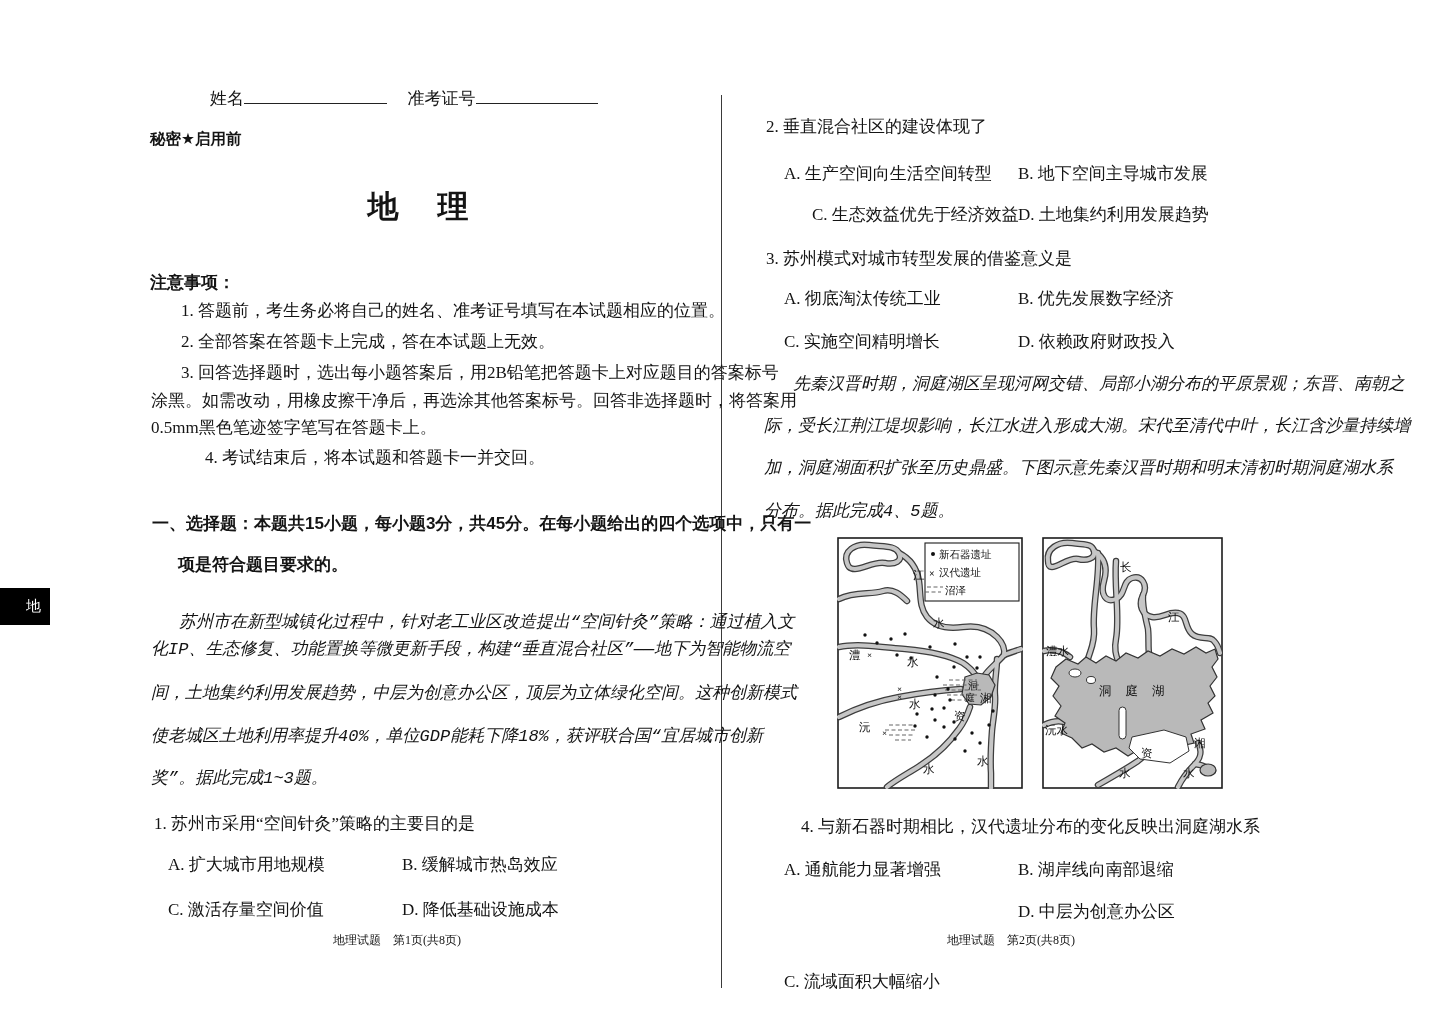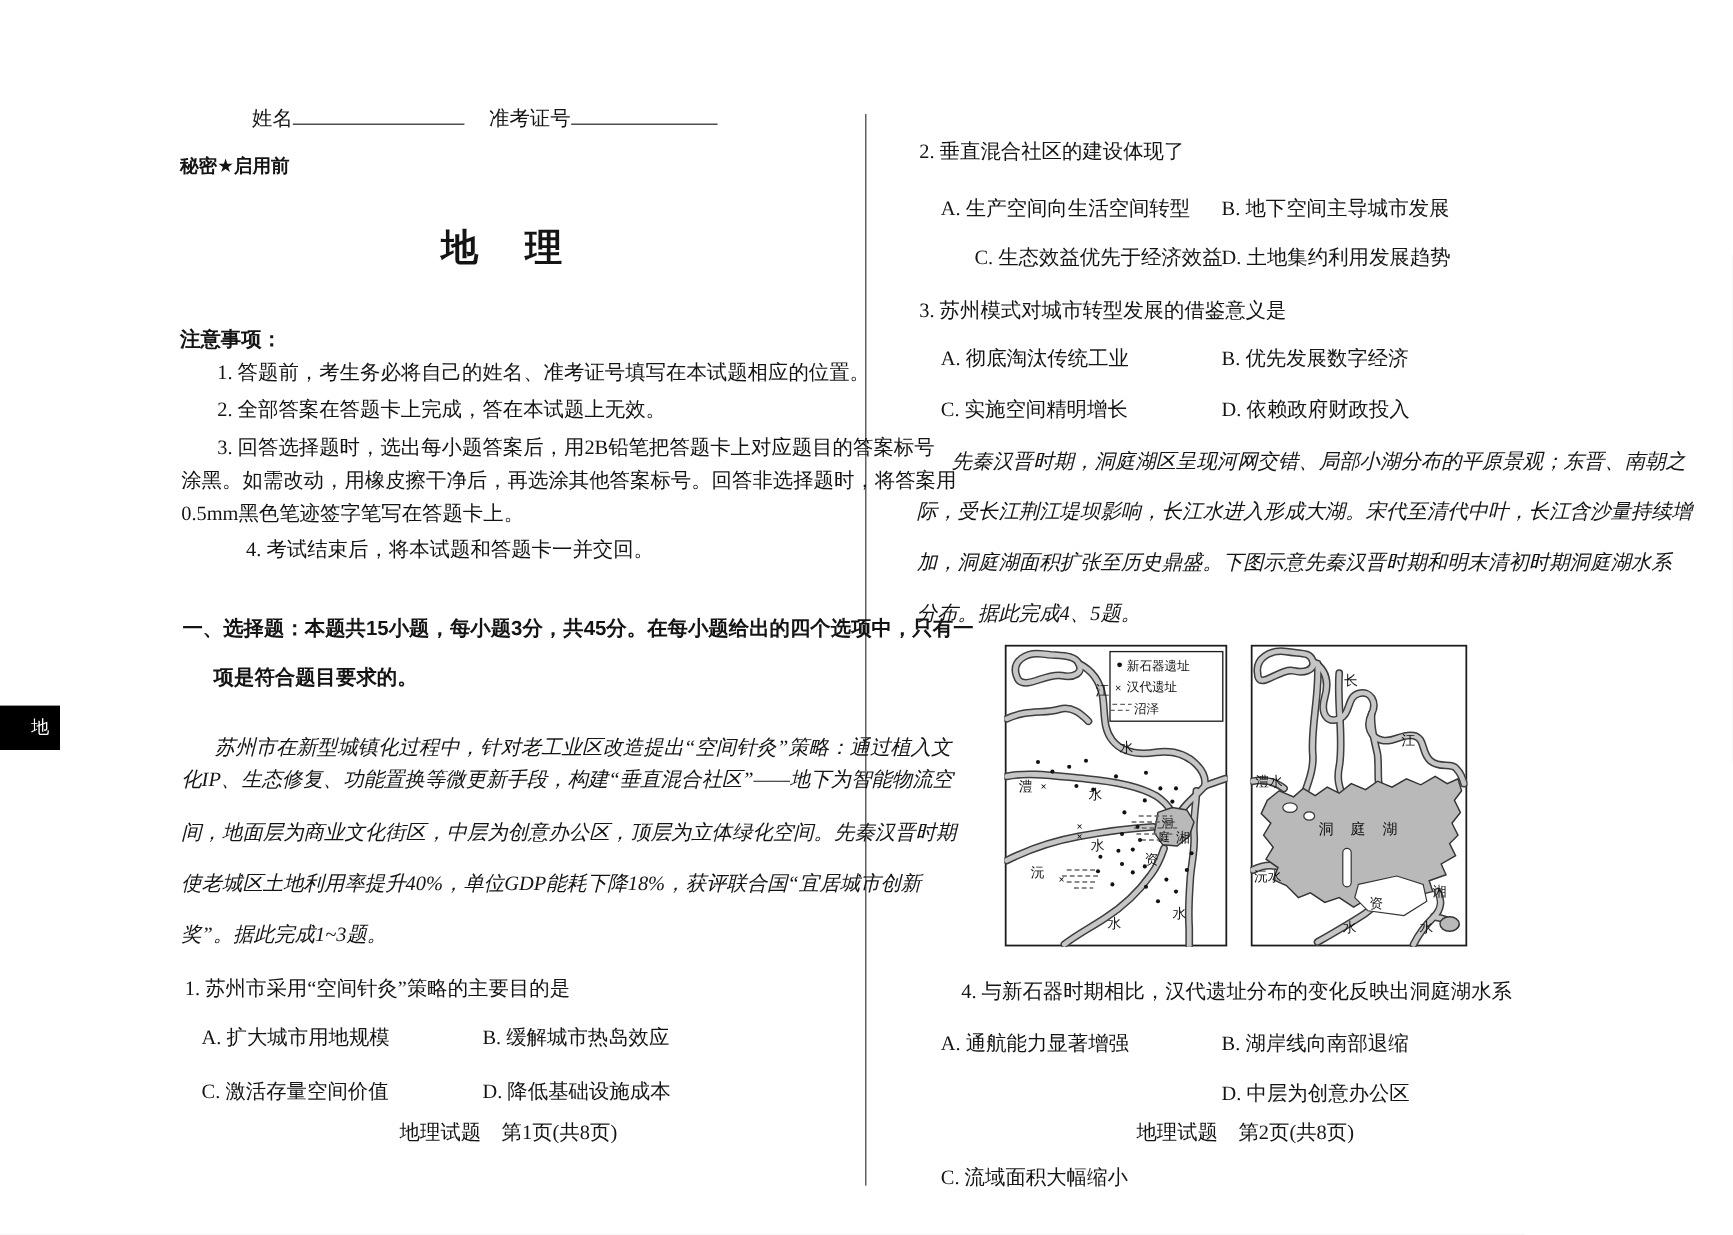--- a/index.html
+++ b/index.html
@@ -2,33 +2,33 @@
 <html><head>
 <meta charset="utf-8">
 <style>
   html,body{margin:0;padding:0;background:#e9e9e9;}
   .sheet{
     position:relative;width:1444px;height:1029px;background:#ffffff;
     font-family:"Liberation Serif","DejaVu Serif",serif;color:#141414;overflow:hidden;
   }
   .line{position:absolute;white-space:nowrap;font-size:17px;line-height:1.25;}
   .hei{font-family:"Liberation Sans","DejaVu Sans",sans-serif;font-weight:bold;font-size:17px;}
-  .kai{font-style:italic;}
+  .kai{font-style:italic;font-family:Liberation Mono, monospace;}
   .title{font-size:31px;font-weight:bold;letter-spacing:4px;}
   .blank{display:inline-block;border-bottom:1.6px solid #222;height:15px;vertical-align:baseline;}
   .divider{position:absolute;left:721px;top:95px;height:893px;width:0;border-left:1.6px solid #3a3a3a;}
   .side-tab{
     position:absolute;left:0;top:588px;width:50px;height:37px;background:#000;color:#fff;
     display:flex;align-items:center;justify-content:flex-end;padding-right:9px;box-sizing:border-box;
     font-size:15px;font-family:"Liberation Sans","DejaVu Sans",sans-serif;
   }
   .map{position:absolute;top:537px;}
   .map svg{display:block;}
   .map text{font-family:"Liberation Serif","DejaVu Serif",serif;fill:#111;}
-  .footer{font-size:17px;}
+  .footer{font-size:12px;}
   .river-out{fill:none;stroke:#3d3d3d;stroke-width:6.5;stroke-linecap:round;stroke-linejoin:round;}
   .river-in{fill:none;stroke:#c6c6c6;stroke-width:4;stroke-linecap:round;stroke-linejoin:round;}
   .lake{fill:#b9b9b9;stroke:#333;stroke-width:1.2;}
   .island{fill:#fff;stroke:#333;stroke-width:1;}
   .marsh{stroke:#666;stroke-width:1.1;stroke-dasharray:4 2.5;}
   .frame{fill:none;stroke:#1c1c1c;stroke-width:1.6;}
   .legendbox{fill:#fff;stroke:#1c1c1c;stroke-width:1.1;}
 </style>
 </head>
 <body>
@@ -57,21 +57,21 @@
     <div class="line" style="left:181px;top:362px;">3. 回答选择题时，选出每小题答案后，用2B铅笔把答题卡上对应题目的答案标号</div>
     <div class="line" style="left:151px;top:390px;">涂黑。如需改动，用橡皮擦干净后，再选涂其他答案标号。回答非选择题时，将答案用</div>
     <div class="line" style="left:151px;top:417px;">0.5mm黑色笔迹签字笔写在答题卡上。</div>
     <div class="line" style="left:181px;top:447px;margin-left:24px;">4. 考试结束后，将本试题和答题卡一并交回。</div>
 
     <div class="line hei" style="left:152px;top:513px;">一、选择题：本题共15小题，每小题3分，共45分。在每小题给出的四个选项中，只有一</div>
     <div class="line hei" style="left:178px;top:554px;">项是符合题目要求的。</div>
 
     <div class="line kai" style="left:179px;top:612px;">苏州市在新型城镇化过程中，针对老工业区改造提出“空间针灸”策略：通过植入文</div>
     <div class="line kai" style="left:151px;top:639px;">化IP、生态修复、功能置换等微更新手段，构建“垂直混合社区”——地下为智能物流空</div>
-    <div class="line kai" style="left:151px;top:683px;">间，地面层为商业文化街区，中层为创意办公区，顶层为立体绿化空间。先秦汉晋时期</div>
+    <div class="line kai" style="left:151px;top:683px;">间，土地集约利用发展趋势，中层为创意办公区，顶层为立体绿化空间。这种创新模式</div>
     <div class="line kai" style="left:151px;top:726px;">使老城区土地利用率提升40%，单位GDP能耗下降18%，获评联合国“宜居城市创新</div>
     <div class="line kai" style="left:151px;top:768px;">奖”。据此完成1~3题。</div>
 
     <div class="line" style="left:154px;top:813px;">1. 苏州市采用“空间针灸”策略的主要目的是</div>
     <div class="line" style="left:168px;top:854px;">A. 扩大城市用地规模</div>
     <div class="line" style="left:402px;top:854px;">B. 缓解城市热岛效应</div>
     <div class="line" style="left:168px;top:899px;">C. 激活存量空间价值</div>
     <div class="line" style="left:402px;top:899px;">D. 降低基础设施成本</div>
 
     <div class="line footer" style="left:333px;top:933px;">地理试题　第1页(共8页)</div>

